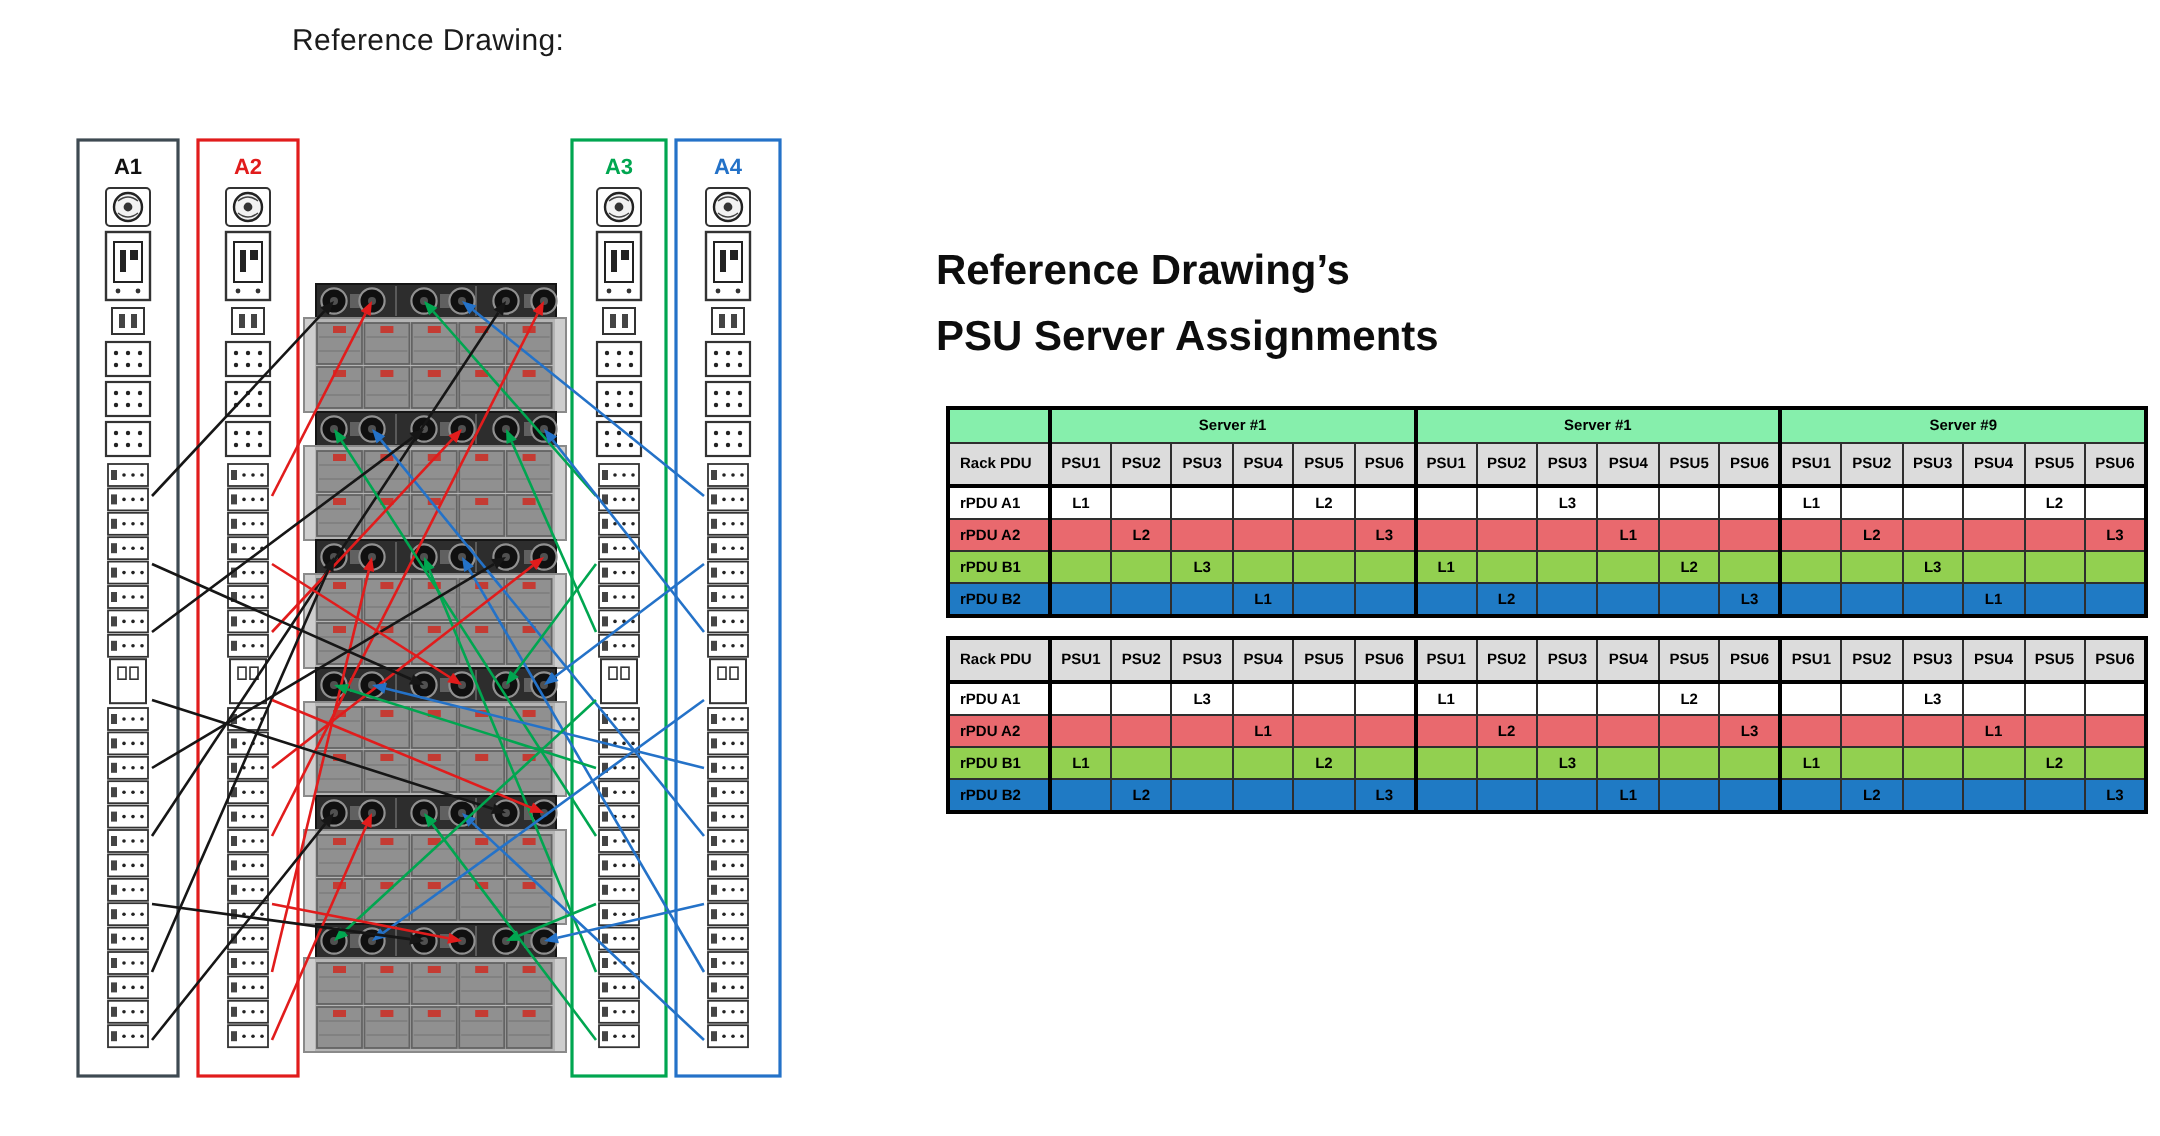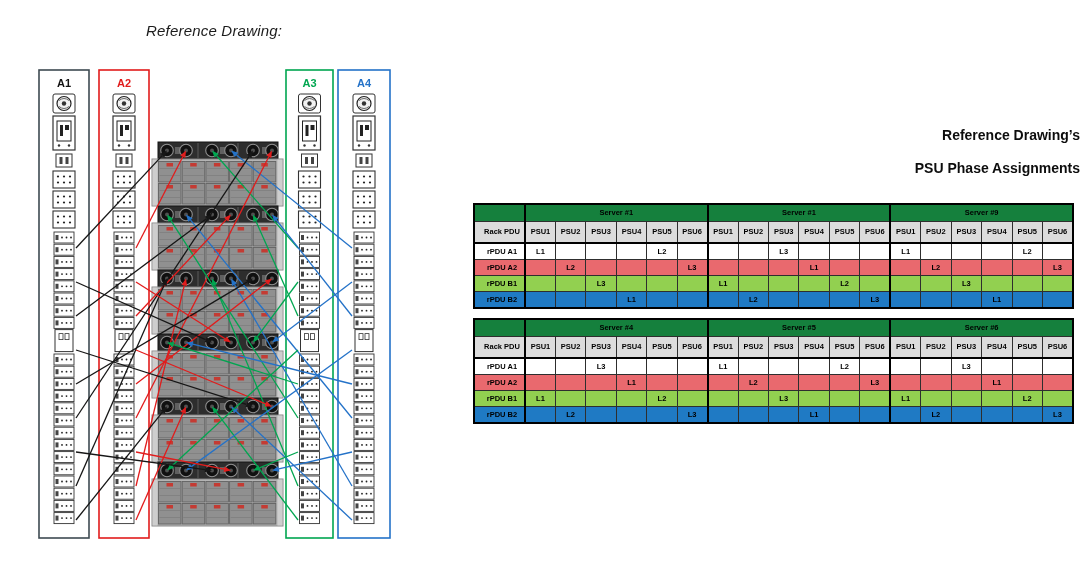--- a/index.html
+++ b/index.html
@@ -1,24 +1,24 @@
 <!DOCTYPE html>
 <html><head>
 <meta charset="utf-8">
 <style>
   html,body{margin:0;padding:0;background:#ffffff;}
   #canvas{position:relative;width:1080px;height:568px;background:#fff;overflow:hidden;font-family:"Liberation Sans",sans-serif;}
-  #ref-caption{position:absolute;left:146px;top:22px;font-size:15px;font-style:italic;color:#1b1b1b;letter-spacing:.2px;}
+  #ref-caption{position:absolute;left:146px;top:12px;font-size:15px;color:#1b1b1b;letter-spacing:.2px;}
   #ref-svg{position:absolute;left:0;top:0;}
-  #heading{position:absolute;left:468px;top:119px;width:612px;text-align:right;font-size:14px;font-weight:bold;color:#0d0d0d;line-height:33px;}
+  #heading{position:absolute;left:468px;top:119px;width:612px;text-align:left;font-size:21px;font-weight:bold;color:#0d0d0d;line-height:33px;}
   .ptable{position:absolute;left:473px;width:601px;border-collapse:collapse;table-layout:fixed;border:2px solid #000;background:#fff;}
   .ptable th,.ptable td{border:1px solid #2e2e2e;padding:0;font-weight:bold;font-size:7.5px;color:#000;text-align:center;line-height:1;height:15px;overflow:hidden;white-space:nowrap;}
-  .ptable .h1 th{height:16px;background:#15803d;margin-left:16px;}
+  .ptable .h1 th{height:16px;background:#86efac;margin-left:16px;}
   .ptable .h2 th{height:20px;background:#DCDCDC;border-bottom:2px solid #000;}
-  .ptable .lbl{text-align:center;padding-left:5px;border-right:2px solid #000;}
+  .ptable .lbl{text-align:left;padding-left:5px;border-right:2px solid #000;}
   .ptable .sep{border-left:2px solid #000;}
   #table1{top:203px;}
   #table2{top:318px;}
 </style>
 </head>
 <body>
 
 <div id="canvas">
   <div id="ref-caption">Reference Drawing:</div>
   <svg id="ref-svg" width="445" height="568" viewBox="0 0 445 568">
@@ -1074,21 +1074,21 @@
         <line x1="136" y1="452" x2="224.12906896072303" y2="469.1619765870882" stroke="#E11C1C" stroke-width="1.3"></line>
         <polygon points="231,470.5 224.66427832588778,466.4136041713774 223.59385959555829,471.91034900279897" fill="#E11C1C"></polygon>
         <line x1="298" y1="452" x2="259.4742354758967" y2="467.8383698599091" stroke="#00A650" stroke-width="1.3"></line>
         <polygon points="253,470.5 260.5388875319331,470.4280640502678 258.4095834198603,465.24867566955044" fill="#00A650"></polygon>
         <line x1="352" y1="452" x2="278.820019258535" y2="468.9228705464638" stroke="#2472C8" stroke-width="1.3"></line>
         <polygon points="272,470.5 279.4508710399495,471.6508782498778 278.1891674771205,466.1948628430498" fill="#2472C8"></polygon>
       </g>
     </svg>
   <div id="heading">
     <div>Reference Drawing’s</div>
-    <div>PSU Phase Assignments</div>
+    <div>PSU Server Assignments</div>
   </div>
   <table id="table1" class="ptable">
       <colgroup>
         <col style="width: 51px;">
         <col>
         <col>
         <col>
         <col>
         <col>
         <col>
@@ -1235,26 +1235,20 @@
         <col>
         <col>
         <col>
         <col>
         <col>
         <col>
         <col>
         <col>
       </colgroup>
       <tbody>
-        <tr class="h1">
-          <th class="lbl"></th>
-          <th colspan="6">Server #4</th>
-          <th class="sep" colspan="6">Server #5</th>
-          <th class="sep" colspan="6">Server #6</th>
-        </tr>
         <tr class="h2">
           <th class="lbl">Rack PDU</th>
           <th>PSU1</th>
           <th>PSU2</th>
           <th>PSU3</th>
           <th>PSU4</th>
           <th>PSU5</th>
           <th>PSU6</th>
           <th class="sep">PSU1</th>
           <th>PSU2</th>

